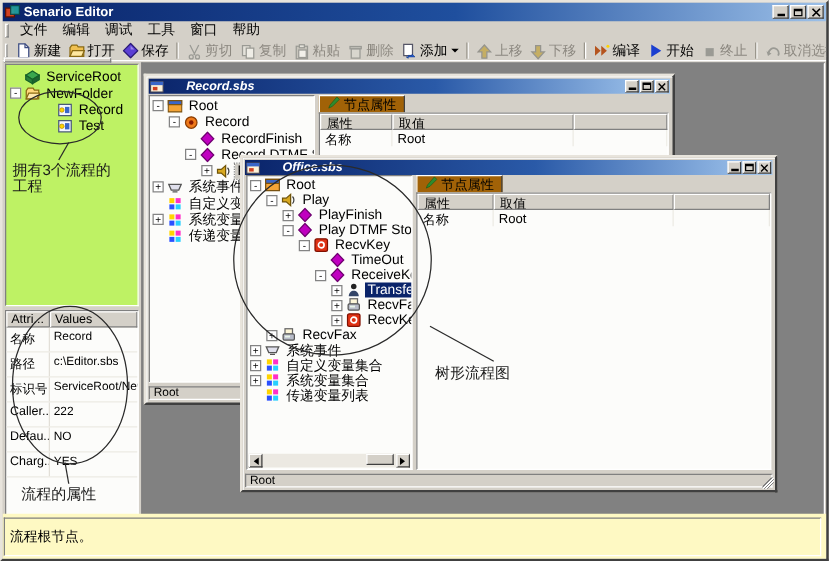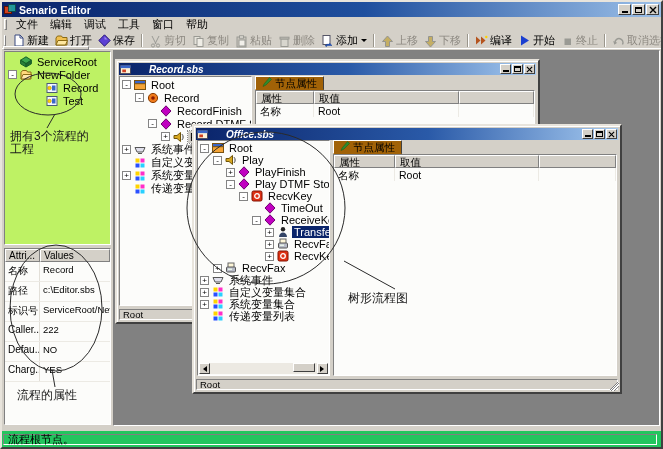--- a/index.html
+++ b/index.html
@@ -82,21 +82,21 @@
   
   .hscroll{position:absolute;left:1px;right:1px;bottom:1px;height:11px;background:#ece9e2;display:flex;}
   .sb-btn{width:11px;height:11px;background:#d4d0c8;border:1px solid;border-color:#fff #404040 #404040 #fff;
     flex:none;display:flex;align-items:center;justify-content:center;}
   .arr-l{width:0;height:0;border:3px solid transparent;border-right:4px solid #000;margin-right:2px;}
   .arr-r{width:0;height:0;border:3px solid transparent;border-left:4px solid #000;margin-left:2px;}
   .sb-track{flex:1;position:relative;}
   .sb-thumb{position:absolute;right:2px;top:0;width:22px;height:9px;background:#d4d0c8;
     border:1px solid;border-color:#fff #404040 #404040 #fff;}
   
-  .statusbar{position:absolute;left:0;right:0;bottom:0;height:16px;background:#22c55e;}
+  .statusbar{position:absolute;left:0;right:0;bottom:0;height:36px;background:#fef9c3;}
   .statusbar .field{position:absolute;left:1px;top:3px;right:4px;bottom:2px;
     border:1px solid;border-color:#808080 #fff #fff #808080;display:flex;align-items:center;padding-left:4px;}
   
   .overlay{position:absolute;left:0;top:0;width:663px;height:449px;z-index:50;pointer-events:none;}
 </style>
 </head>
 <body>
 
 <div class="screen">
 

